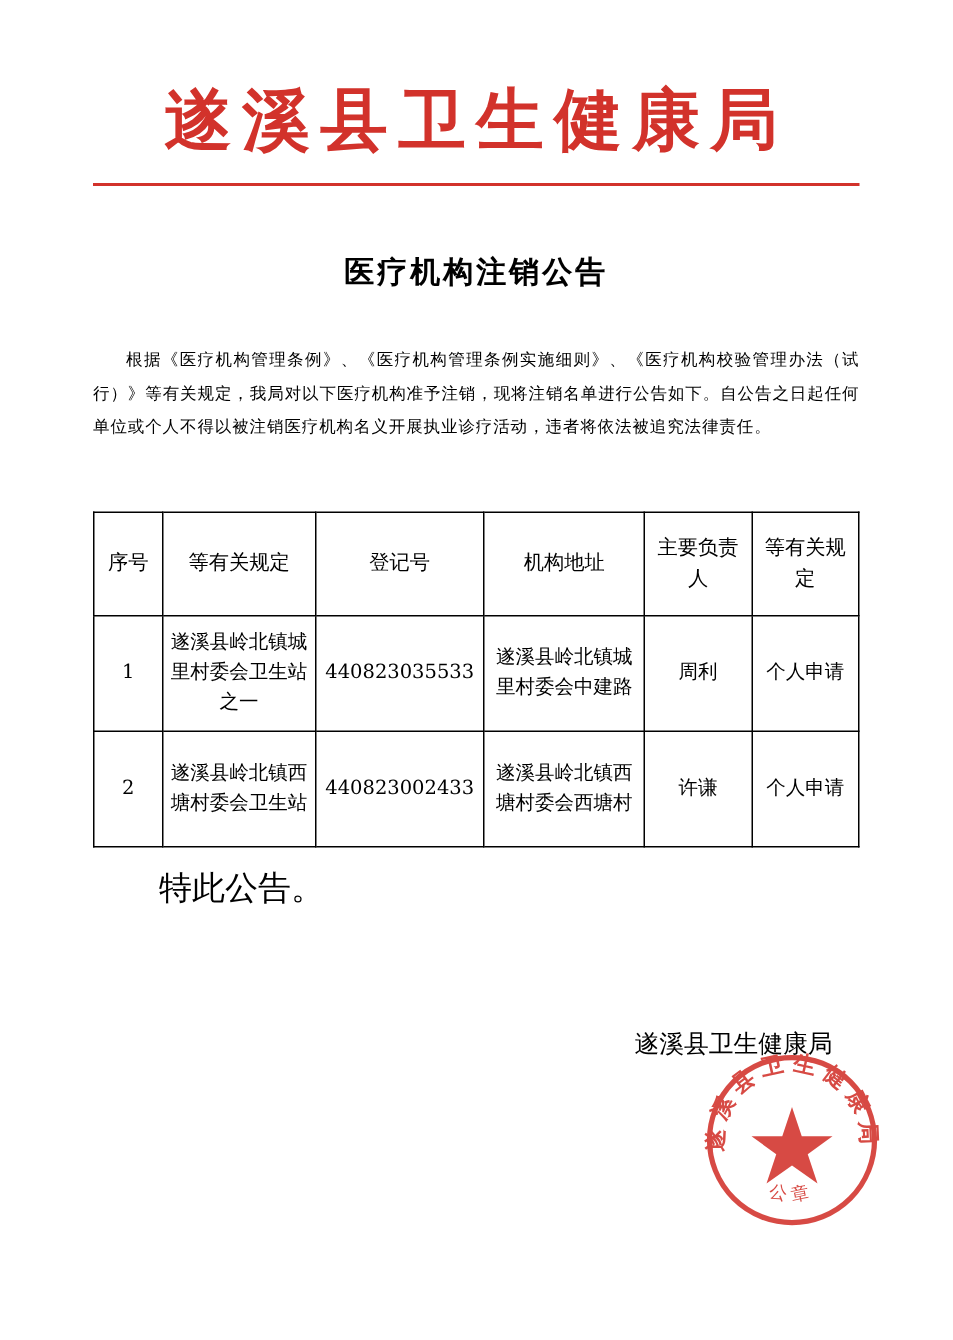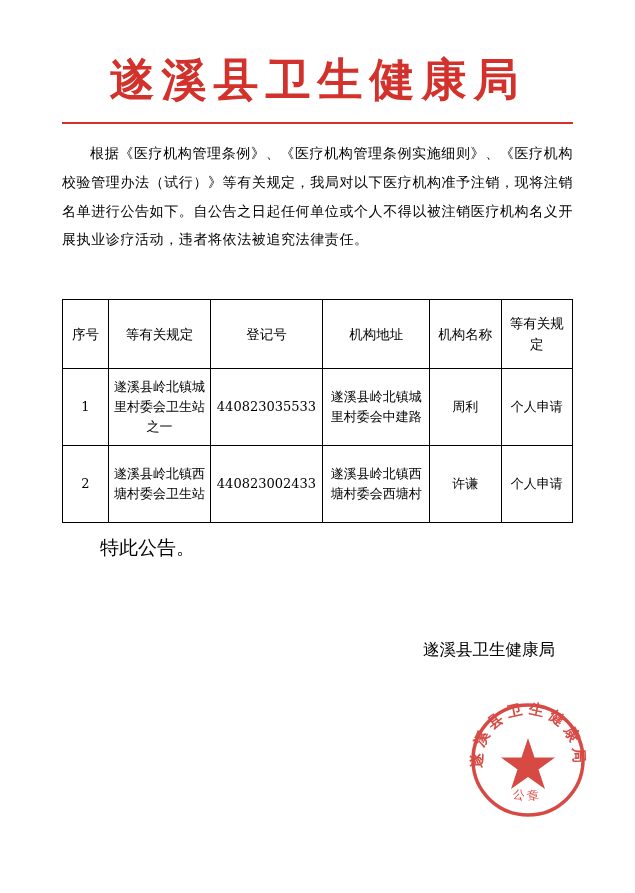--- a/index.html
+++ b/index.html
@@ -46,27 +46,27 @@
   .doc-title {
     text-align: center;
     font-size: 20px;
     font-weight: bold;
     letter-spacing: 2px;
     margin-top: 44px;
     font-family: "DejaVu Serif", serif;
   }
   
   .body-text {
-    margin-top: 16px;
-    font-size: 14px;
+    margin-top: 34px;
+    font-size: 11px;
     line-height: 2.05;
     text-align: justify;
     text-justify: inter-ideograph;
     letter-spacing: 0.6px;
-    font-family: Liberation Serif, serif;
+    font-family: Liberation Sans, sans-serif;
   }
   .body-text p {
     margin: 0;
     text-indent: 2em;
   }
   
   .table-wrap {
     margin-top: 44px;
   }
   table.reg-table {
@@ -94,21 +94,21 @@
   }
   col.c-seq    { width: 9%; }
   col.c-name   { width: 20%; }
   col.c-reg    { width: 22%; }
   col.c-addr   { width: 21%; }
   col.c-person { width: 14%; }
   col.c-reason { width: 14%; }
   
   .closing {
     margin-top: 12px;
-    font-size: 19px;
+    font-size: 22px;
     text-indent: 2em;
     font-family: "DejaVu Serif", serif;
   }
   
   .signature {
     margin-top: 72px;
     text-align: right;
     font-size: 16.5px;
     line-height: 2.1;
     padding-right: 18px;
@@ -135,20 +135,21 @@
 </head>
 <body>
 
 <div class="page">
 
   <div class="letterhead">
     <div class="letterhead-title">遂溪县卫生健康局</div>
     <div class="letterhead-rule"></div>
   </div>
 
+  <div class="doc-title">医疗机构注销公告</div>
 
   <div class="body-text">
     <p>根据《医疗机构管理条例》、《医疗机构管理条例实施细则》、《医疗机构校验管理办法（试行）》等有关规定，我局对以下医疗机构准予注销，现将注销名单进行公告如下。自公告之日起任何单位或个人不得以被注销医疗机构名义开展执业诊疗活动，违者将依法被追究法律责任。</p>
   </div>
 
   <div class="table-wrap">
     <table class="reg-table">
       <colgroup>
         <col class="c-seq">
           <col class="c-name">
@@ -156,21 +157,21 @@
         <col class="c-addr">
           <col class="c-person">
           <col class="c-reason">
       </colgroup>
       <thead>
         <tr>
           <th>序号</th>
           <th>等有关规定</th>
           <th>登记号</th>
           <th>机构地址</th>
-          <th>机构名称</th>
+          <th>主要负责人</th>
           <th>等有关规定</th>
         </tr>
       </thead>
       <tbody>
         <tr>
           <td>1</td>
           <td>遂溪县岭北镇城里村委会卫生站之一</td>
           <td>440823035533</td>
           <td>遂溪县岭北镇城里村委会中建路</td>
           <td>周利</td>

